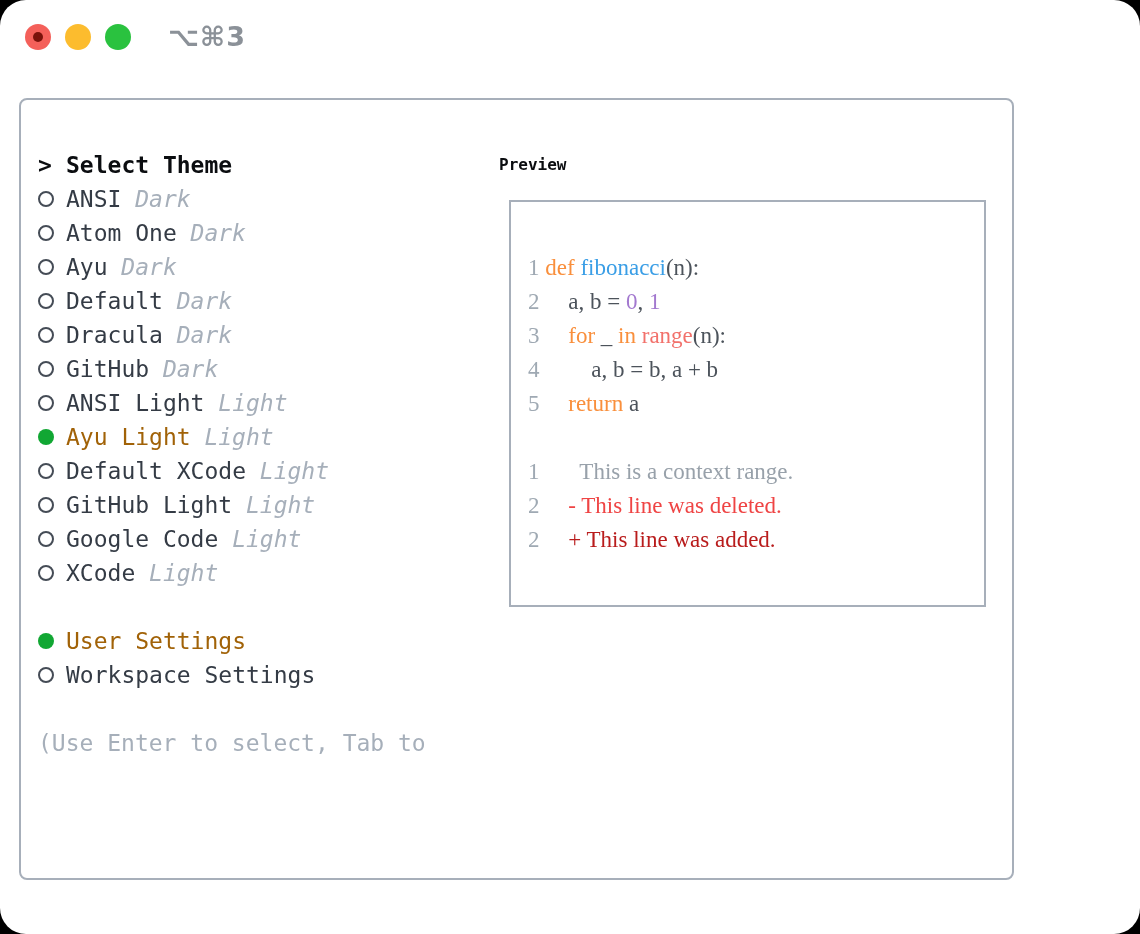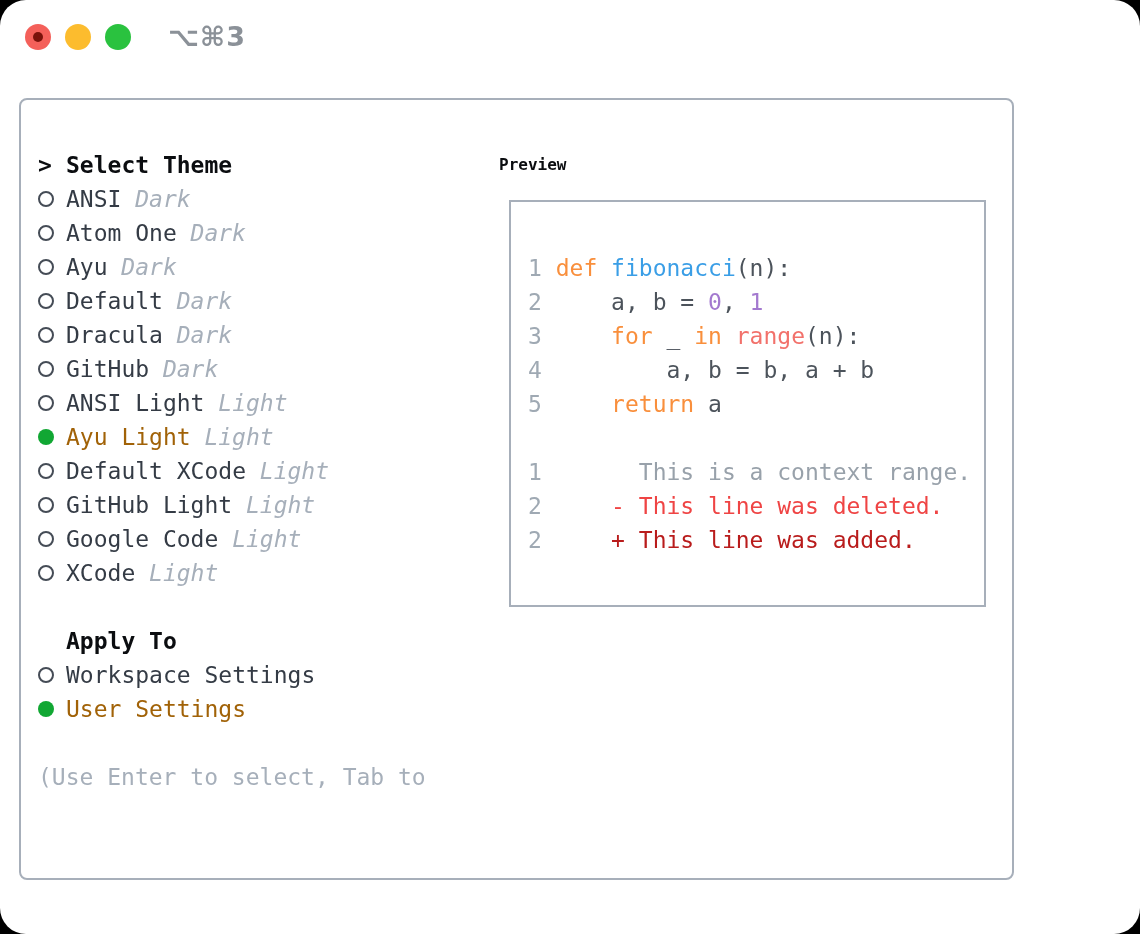--- a/index.html
+++ b/index.html
@@ -38,21 +38,21 @@
   .selected .name{color:#a16207;}
   .spacer{height:34px;}
   .hint{color:#a6afba;white-space:pre;height:34px;line-height:34px;}
   
   .preview-header{
     position:absolute;left:478px;top:48px;height:34px;line-height:34px;
     font-size:16px;font-weight:bold;color:#0b0d10;
   }
   .preview-box{
     position:absolute;left:488px;top:100px;width:477px;height:407px;box-sizing:border-box;
-    border:2px solid #a7afba;background:#fff;padding:49px 0 0 17px;overflow:hidden;
+    border:2px solid #a7afba;background:#fff;padding:49px 0 0 17px;overflow:hidden;font-family:Liberation Serif, serif;
   }
   .code-line{white-space:pre;height:34px;line-height:34px;font-size:23px;}
   .ln{color:#9fa9b3;}
   .tok-kw{color:#f98f3c;}
   .tok-fn{color:#3a9ee6;}
   .tok-call{color:#f2716b;}
   .tok-num{color:#a379cf;}
   .tok-plain{color:#4c535b;}
   .tok-ctx{color:#98a1aa;}
   .tok-del{color:#ef4444;}
@@ -87,28 +87,24 @@
             <div class="row"><span class="marker"><span class="circle"></span></span><span class="name">ANSI Light</span><span class="variant">Light</span></div>
             <div class="row selected"><span class="marker"><span class="circle filled"></span></span><span class="name">Ayu Light</span><span class="variant">Light</span></div>
             <div class="row"><span class="marker"><span class="circle"></span></span><span class="name">Default XCode</span><span class="variant">Light</span></div>
             <div class="row"><span class="marker"><span class="circle"></span></span><span class="name">GitHub Light</span><span class="variant">Light</span></div>
             <div class="row"><span class="marker"><span class="circle"></span></span><span class="name">Google Code</span><span class="variant">Light</span></div>
             <div class="row"><span class="marker"><span class="circle"></span></span><span class="name">XCode</span><span class="variant">Light</span></div>
           </div>
 
         <div class="spacer"></div>
 
-        <div class="row">
-          <span class="marker"></span>
-          <span class="hdr">Apply To</span>
-        </div>
 
         <div id="apply-list">
+            <div class="row selected"><span class="marker"><span class="circle filled"></span></span><span class="name">User Settings</span></div>
             <div class="row"><span class="marker"><span class="circle"></span></span><span class="name">Workspace Settings</span></div>
-            <div class="row selected"><span class="marker"><span class="circle filled"></span></span><span class="name">User Settings</span></div>
           </div>
 
         <div class="spacer"></div>
 
         <div class="hint">(Use Enter to select, Tab to</div>
       </div>
 
       <div class="preview-header">Preview</div>
 
       <div class="preview-box" id="preview-box">

